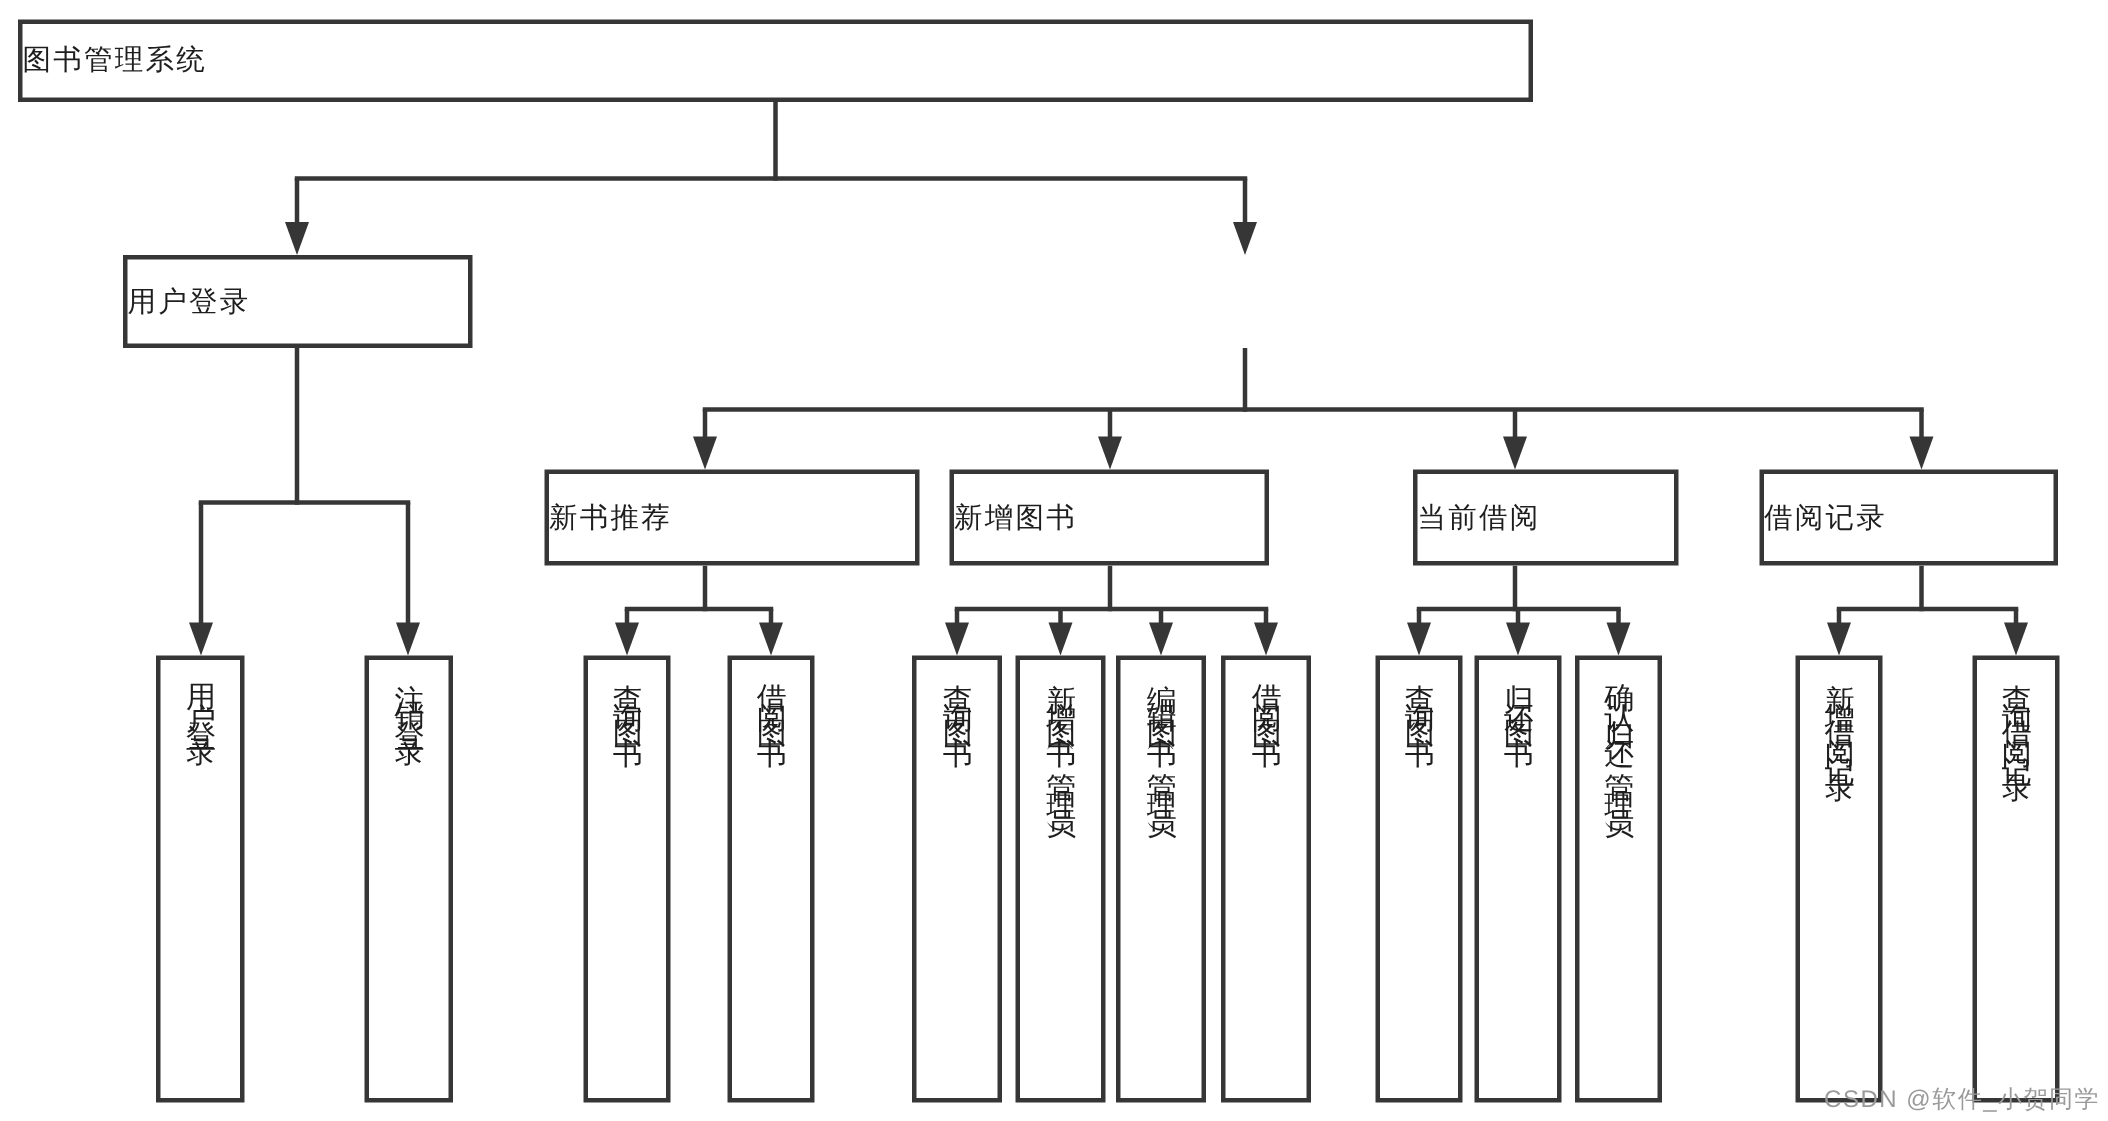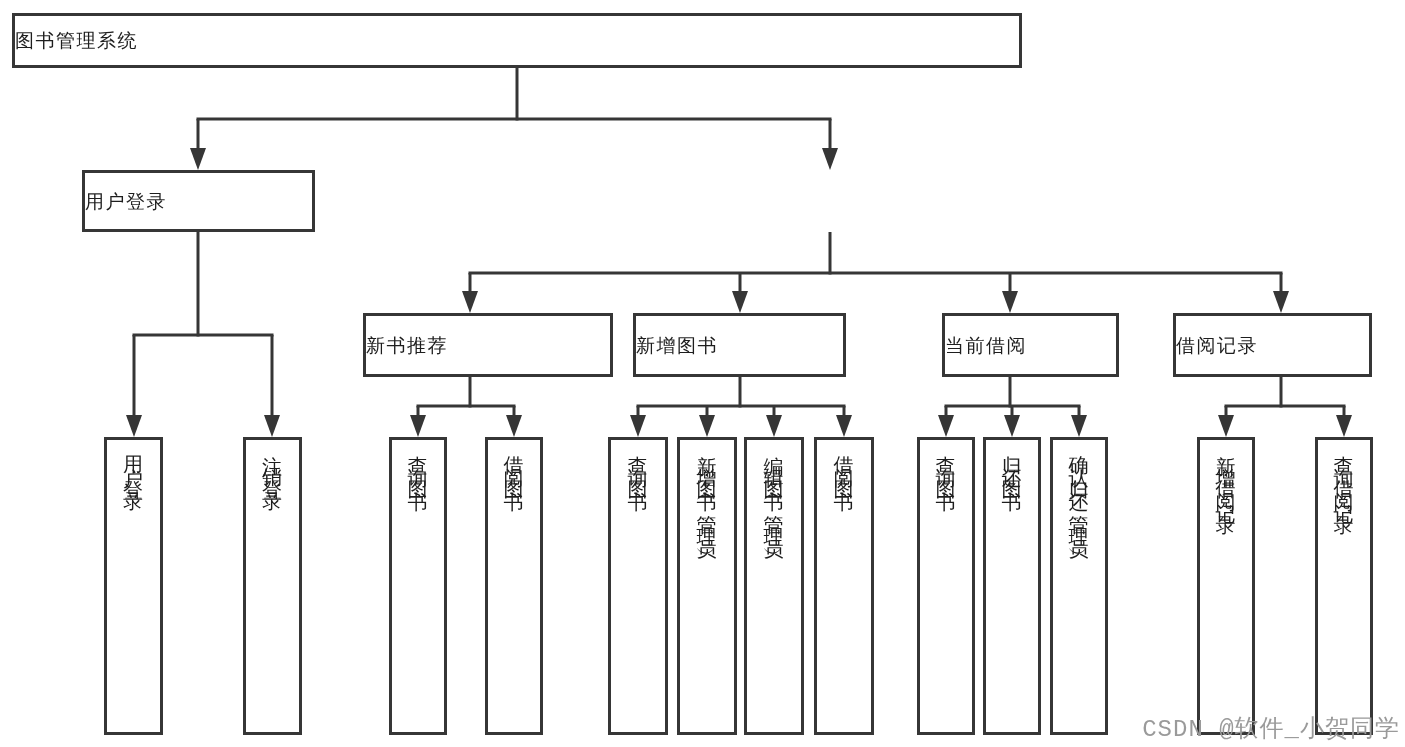--- a/index.html
+++ b/index.html
@@ -34,25 +34,24 @@
   .v{
     writing-mode:vertical-rl;
     text-orientation:mixed;
     font-size:20px;
     letter-spacing:12px;
   }
   #watermark{
     position:absolute;
     right:5px;bottom:3px;
     z-index:3;
-    font-size:24px;
+    font-size:16px;
     letter-spacing:1px;
     color:var(--watermark-color);
     white-space:nowrap;
-    font-family:Liberation Mono, monospace;
   }
 </style>
 </head>
 <body>
 
 <div id="canvas">
 
   <svg id="connectors" width="1405" height="747" viewBox="0 0 1405 747">
 
     <line class="cline" x1="517" y1="68" x2="517" y2="120.5"></line>

